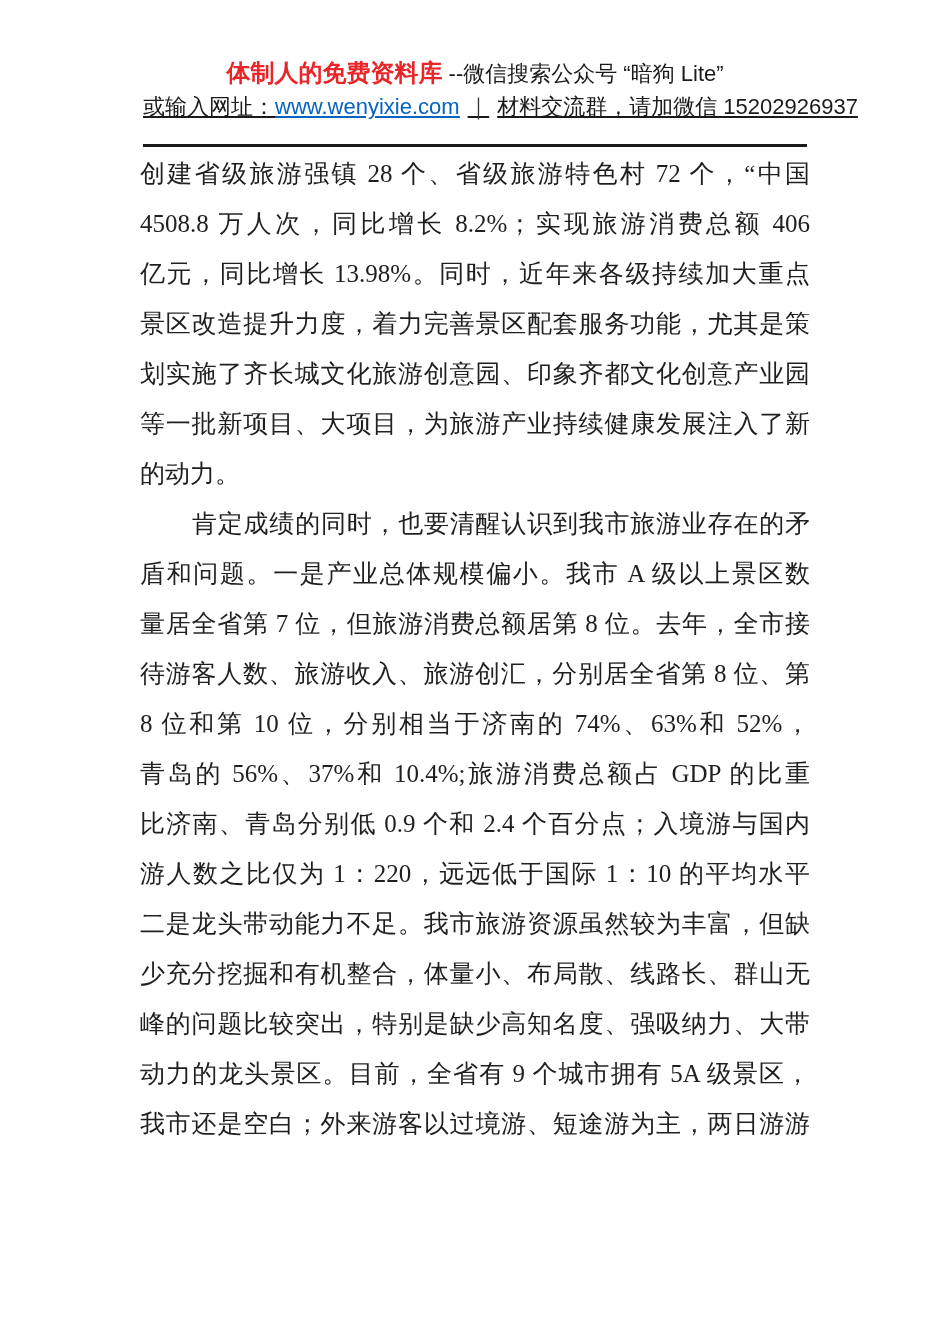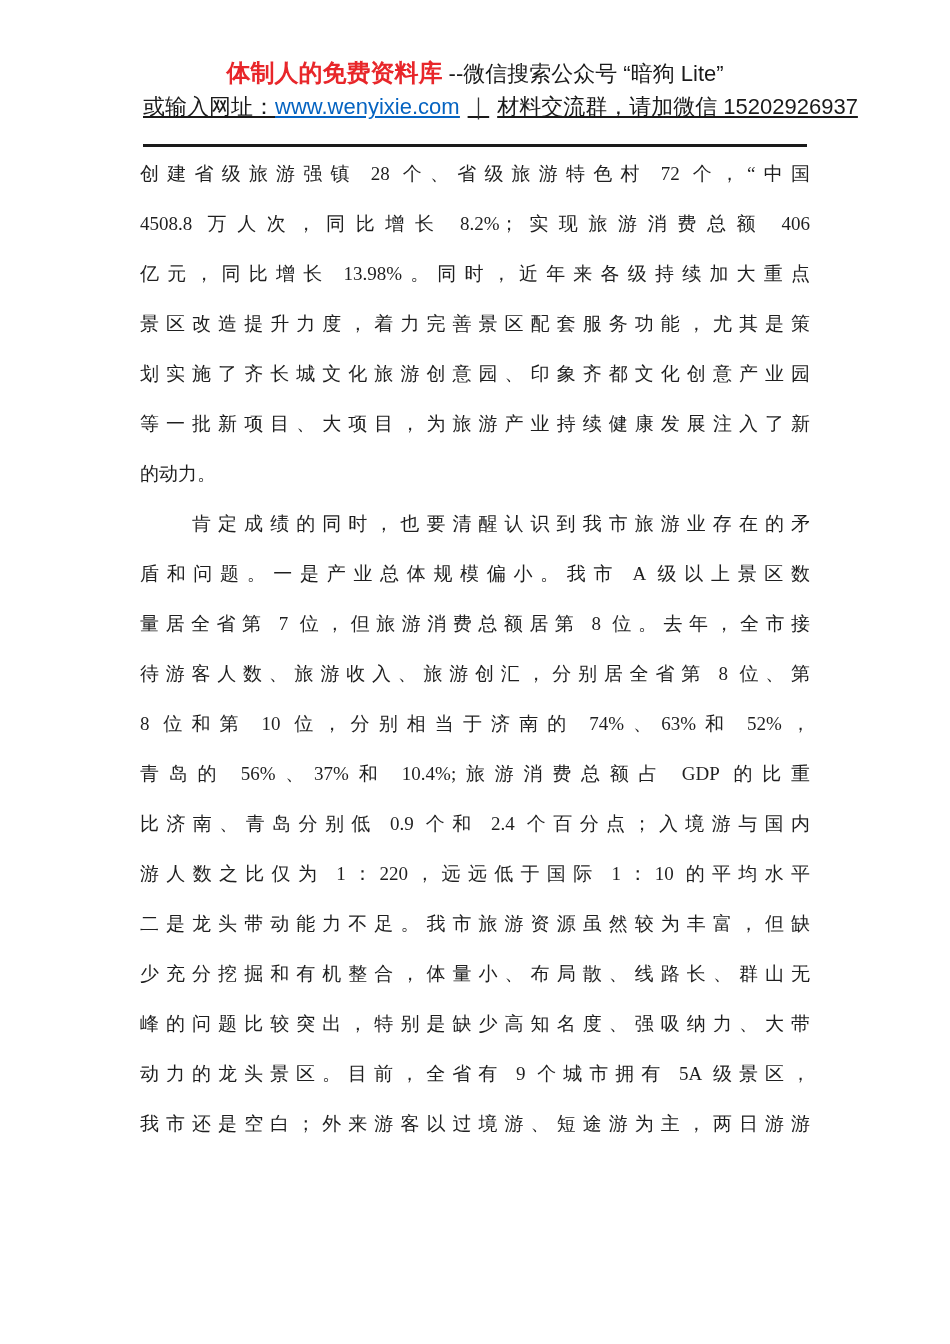--- a/index.html
+++ b/index.html
@@ -46,21 +46,21 @@
   }
   .separator { padding: 0 8px; color: #333333; }
   .doc-body {
     width: 670px;
     margin: 2px auto 0 auto;
     color: #1f1f1f;
   }
   .text-line {
     height: 50px;
     line-height: 50px;
-    font-size: 19px;
+    font-size: 25px;
     text-align: justify;
     text-align-last: justify;
     overflow: hidden;
   }
   .text-line.no-justify {
     text-align: right;
     text-align-last: left;
   }
   .text-line.indent { text-indent: 52px; }
 </style>

